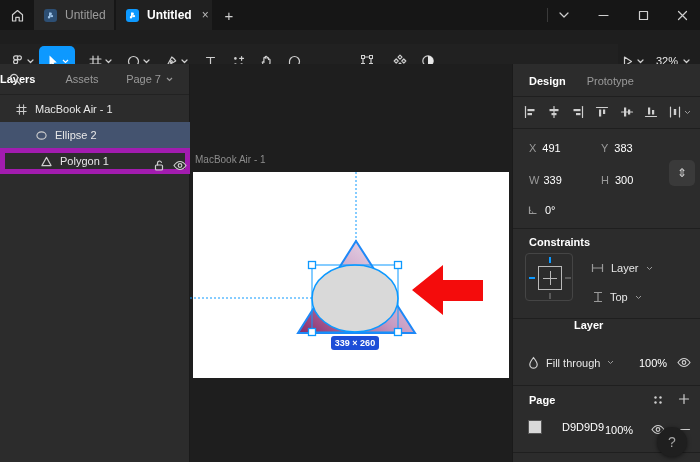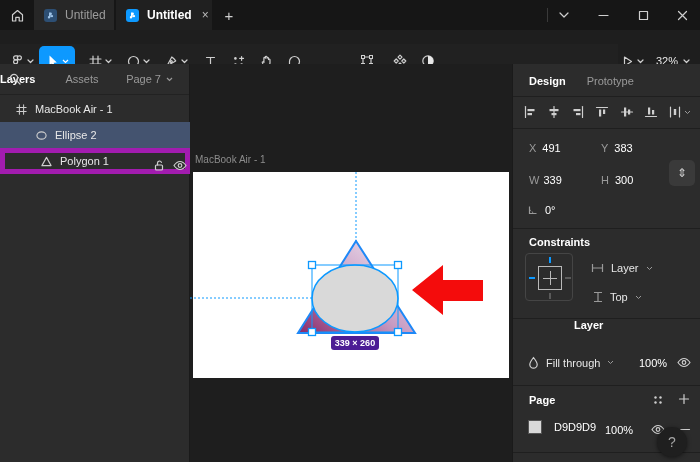--- a/index.html
+++ b/index.html
@@ -50,21 +50,21 @@
   .lp-page { position:absolute; right:16px; color:#9a9a9a; display:flex; align-items:center; gap:5px; }
   .layer-row { position:absolute; left:0; width:190px; height:26px; display:flex; align-items:center; font-size:11px; color:#e8e8e8; }
   .row-frame { top:32px; }
   .row-ellipse { top:58px; background:#44536f; }
   .row-polygon { top:84px; border:5px solid #a21caf; }
   .layer-ico { display:flex; align-items:center; justify-content:center; width:14px; margin-right:7px; }
 
   
   .canvas { left:190px; top:64px; width:322px; height:398px; background:#1e1e1e; overflow:hidden; }
   .frame-label { left:5px; top:90px; font-size:10px; color:#8c8c8c; }
-  .size-badge { left:141px; top:272px; width:48px; height:14px; background:#4c1d95; border-radius:3px; color:#fff;
+  .size-badge { left:141px; top:272px; width:48px; height:14px; background:#1d4ed8; border-radius:3px; color:#fff;
                 font-size:9px; font-weight:bold; display:flex; align-items:center; justify-content:center; }
 
   
   .right-panel { left:512px; top:64px; width:188px; height:398px; background:#2c2c2c; border-left:1px solid #1a1a1a; font-size:11px; }
   .rp-div { position:absolute; left:0; width:188px; height:1px; background:#1f1f1f; }
   .rp-tabs { position:absolute; left:16px; top:11px; display:flex; gap:21px; }
   .rp-tab-design { color:#fff; font-weight:bold; }
   .rp-tab-proto { color:#9a9a9a; }
   .align-row { position:absolute; left:10px; top:38px; width:168px; height:20px; display:flex; align-items:center; justify-content:space-between; }
   .fld-label { color:#9a9a9a; }
@@ -517,21 +517,21 @@
             <circle cx="8.5" cy="8.5" r="1.2"></circle>
           </g>
         </svg>
     </span>
     <span class="abs" style="left:165px;top:329px;">
       <svg width="12" height="12" viewBox="0 0 12 12">
           <path class="ico" d="M6 1.5v9M1.5 6h9"></path>
         </svg>
     </span>
 
-    <div class="abs" style="left:15px;top:356px;display:flex;align-items:center;gap:12px;">
+    <div class="abs" style="left:15px;top:356px;display:flex;align-items:center;gap:20px;">
       <span class="swatch"></span>
       <span class="fld-value">D9D9D9</span>
     </div>
     <div class="abs pct" style="left:92px;top:360px;">100%</div>
     <span class="abs" style="left:138px;top:360px;">
       <svg width="14" height="11" viewBox="0 0 14 11">
           <path class="ico" d="M1 5.5C2.9 2.8 4.9 1.5 7 1.5s4.1 1.3 6 4c-1.9 2.7-3.9 4-6 4s-4.1-1.3-6-4z"></path>
           <circle class="ico" cx="7" cy="5.5" r="1.8"></circle>
         </svg>
     </span>

